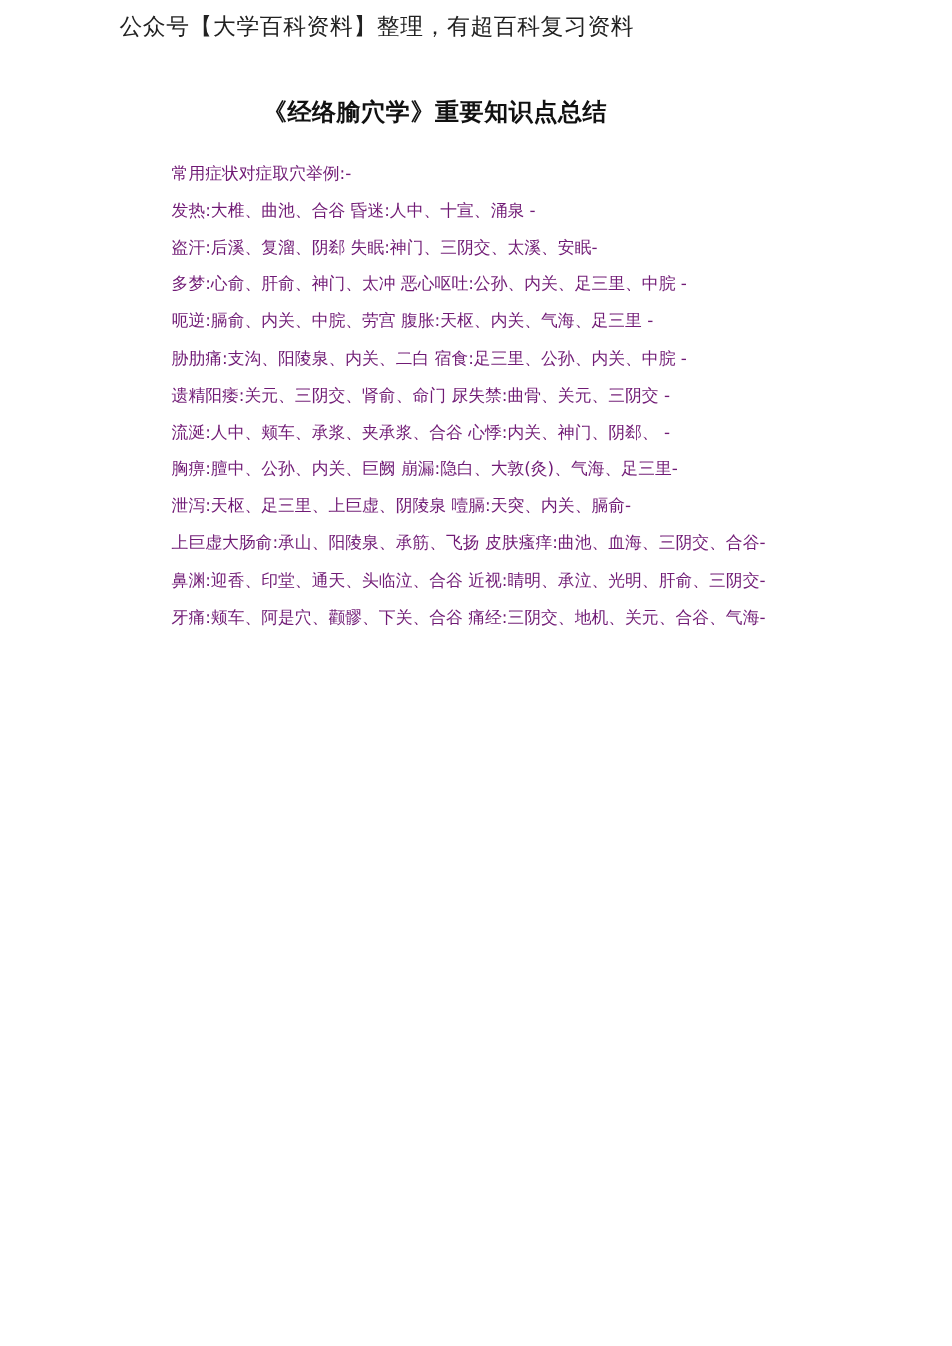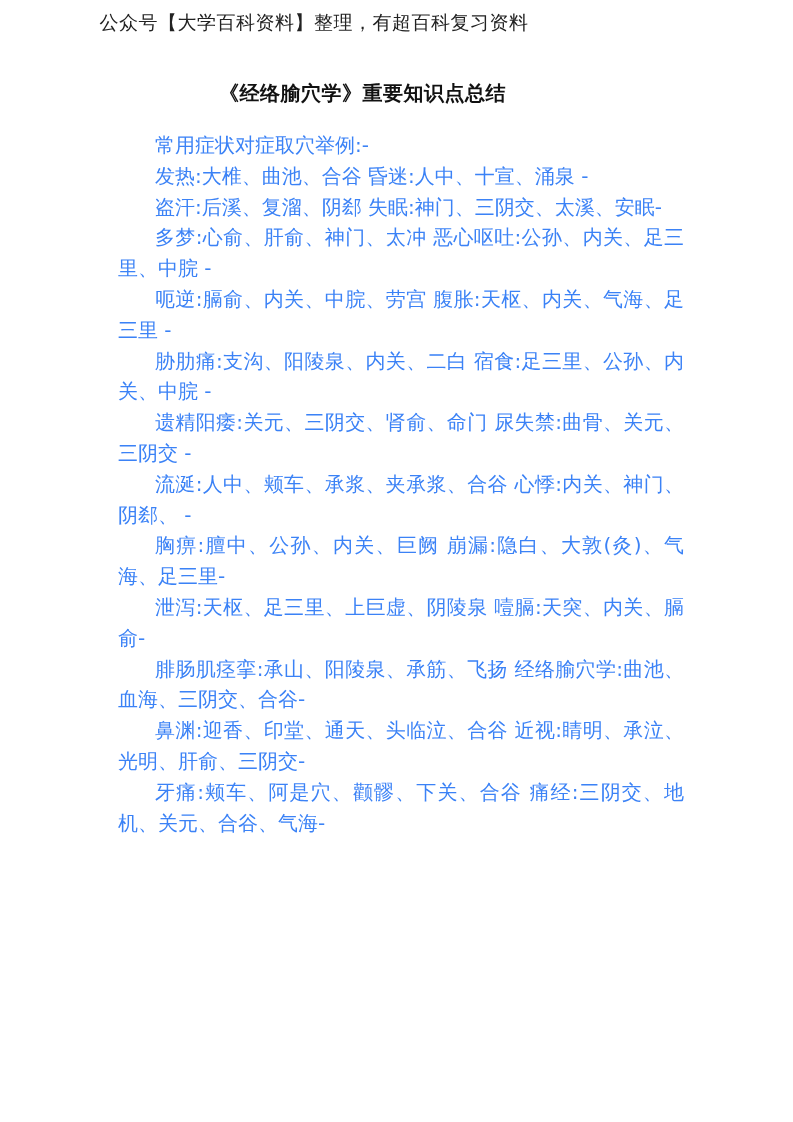--- a/index.html
+++ b/index.html
@@ -35,26 +35,26 @@
       font-family: "DejaVu Sans", "Liberation Sans", sans-serif;
       font-size: 20px;
       font-weight: bold;
       line-height: 30px;
       color: #111111;
       letter-spacing: 0.5px;
     }
     .body {
       position: absolute;
       top: 130px;
-      left: 118px;
+      left: 106px;
       width: 566px;
       font-family: "DejaVu Sans", "Liberation Sans", sans-serif;
-      font-size: 20px;
+      font-size: 14px;
       line-height: 30.8px;
-      color: #3b82f6;
+      color: #701a75;
     }
     .para {
       margin: 0;
       text-indent: 37px;
       word-break: break-all;
       text-align: justify;
       text-align-last: left;
     }
   </style>
 </head>
@@ -68,16 +68,16 @@
   <p class="para">常用症状对症取穴举例:-</p>
   <p class="para">发热:大椎、曲池、合谷 昏迷:人中、十宣、涌泉 -</p>
   <p class="para">盗汗:后溪、复溜、阴郄 失眠:神门、三阴交、太溪、安眠-</p>
   <p class="para">多梦:心俞、肝俞、神门、太冲 恶心呕吐:公孙、内关、足三里、中脘 -</p>
   <p class="para">呃逆:膈俞、内关、中脘、劳宫 腹胀:天枢、内关、气海、足三里 -</p>
   <p class="para">胁肋痛:支沟、阳陵泉、内关、二白 宿食:足三里、公孙、内关、中脘 -</p>
   <p class="para">遗精阳痿:关元、三阴交、肾俞、命门 尿失禁:曲骨、关元、三阴交 -</p>
   <p class="para">流涎:人中、颊车、承浆、夹承浆、合谷 心悸:内关、神门、阴郄、 -</p>
   <p class="para">胸痹:膻中、公孙、内关、巨阙 崩漏:隐白、大敦(灸)、气海、足三里-</p>
   <p class="para">泄泻:天枢、足三里、上巨虚、阴陵泉 噎膈:天突、内关、膈俞-</p>
-  <p class="para">腓肠肌痉挛:承山、阳陵泉、承筋、飞扬 经络腧穴学:曲池、血海、三阴交、合谷-</p>
+  <p class="para">上巨虚大肠俞:承山、阳陵泉、承筋、飞扬 皮肤瘙痒:曲池、血海、三阴交、合谷-</p>
   <p class="para">鼻渊:迎香、印堂、通天、头临泣、合谷 近视:睛明、承泣、光明、肝俞、三阴交-</p>
   <p class="para">牙痛:颊车、阿是穴、颧髎、下关、合谷 痛经:三阴交、地机、关元、合谷、气海-</p>
 </div>
 
 </body></html>

